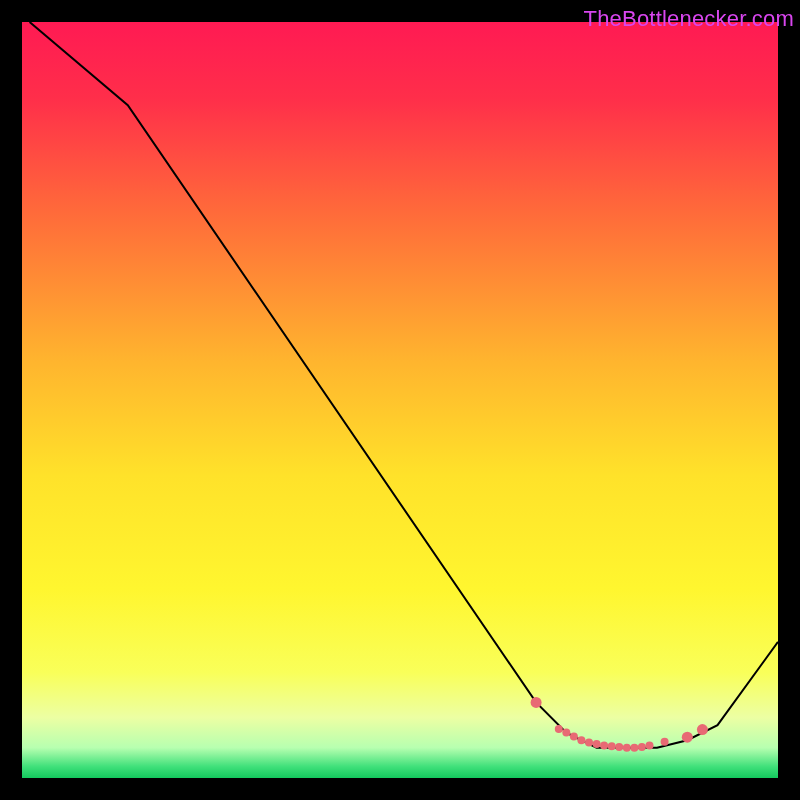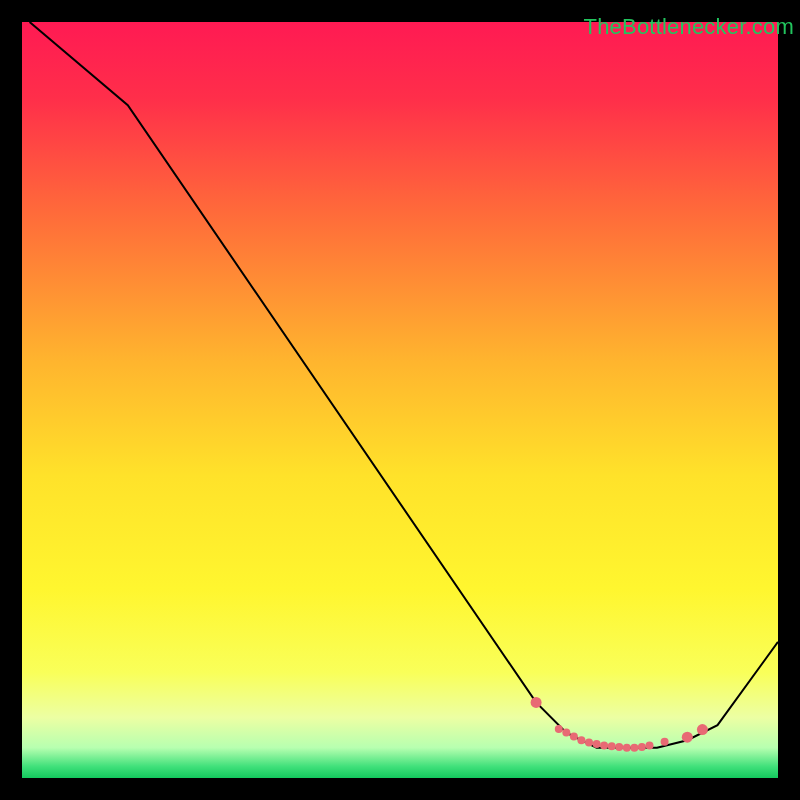--- a/index.html
+++ b/index.html
@@ -18,23 +18,23 @@
   .plot {
     position: absolute;
     left: 0;
     top: 0;
     width: 756px;
     height: 756px;
   }
 
   .attrib {
     position: absolute;
-    top: 14px;
+    top: 6px;
     right: 6px;
-    color: #22c55e;
+    color: #d946ef;
     font-size: 22px;
     font-weight: 500;
     letter-spacing: 0.2px;
   }
 </style>
 </head>
 <body>
 
 <div class="frame">
   <svg class="plot" viewBox="0 0 756 756" preserveAspectRatio="none">

